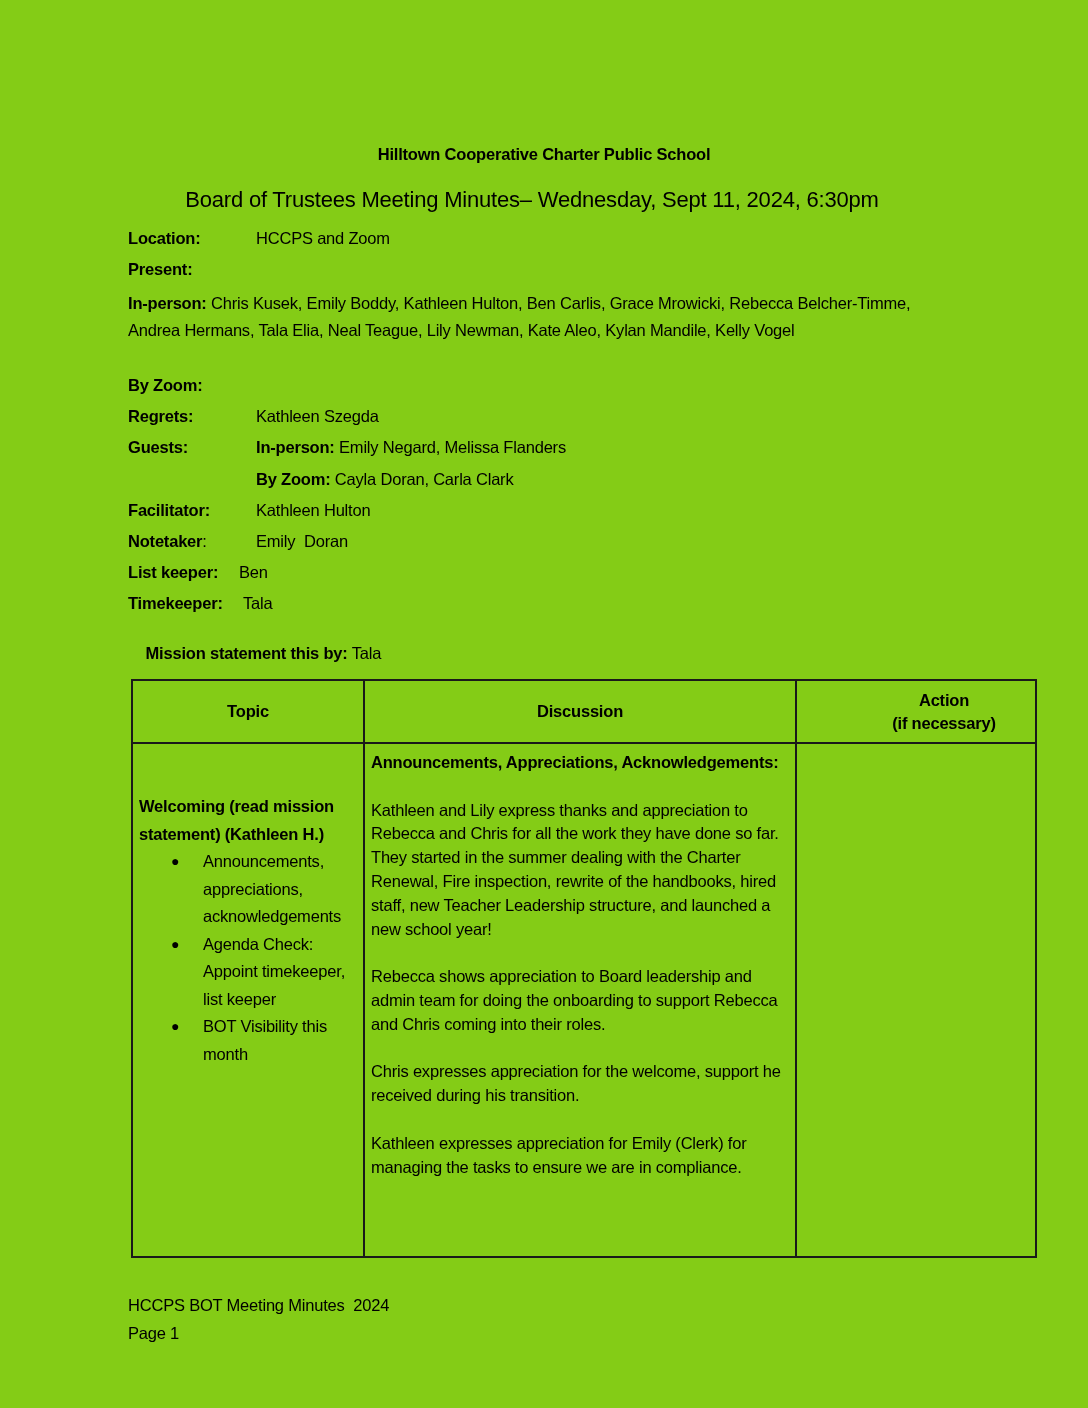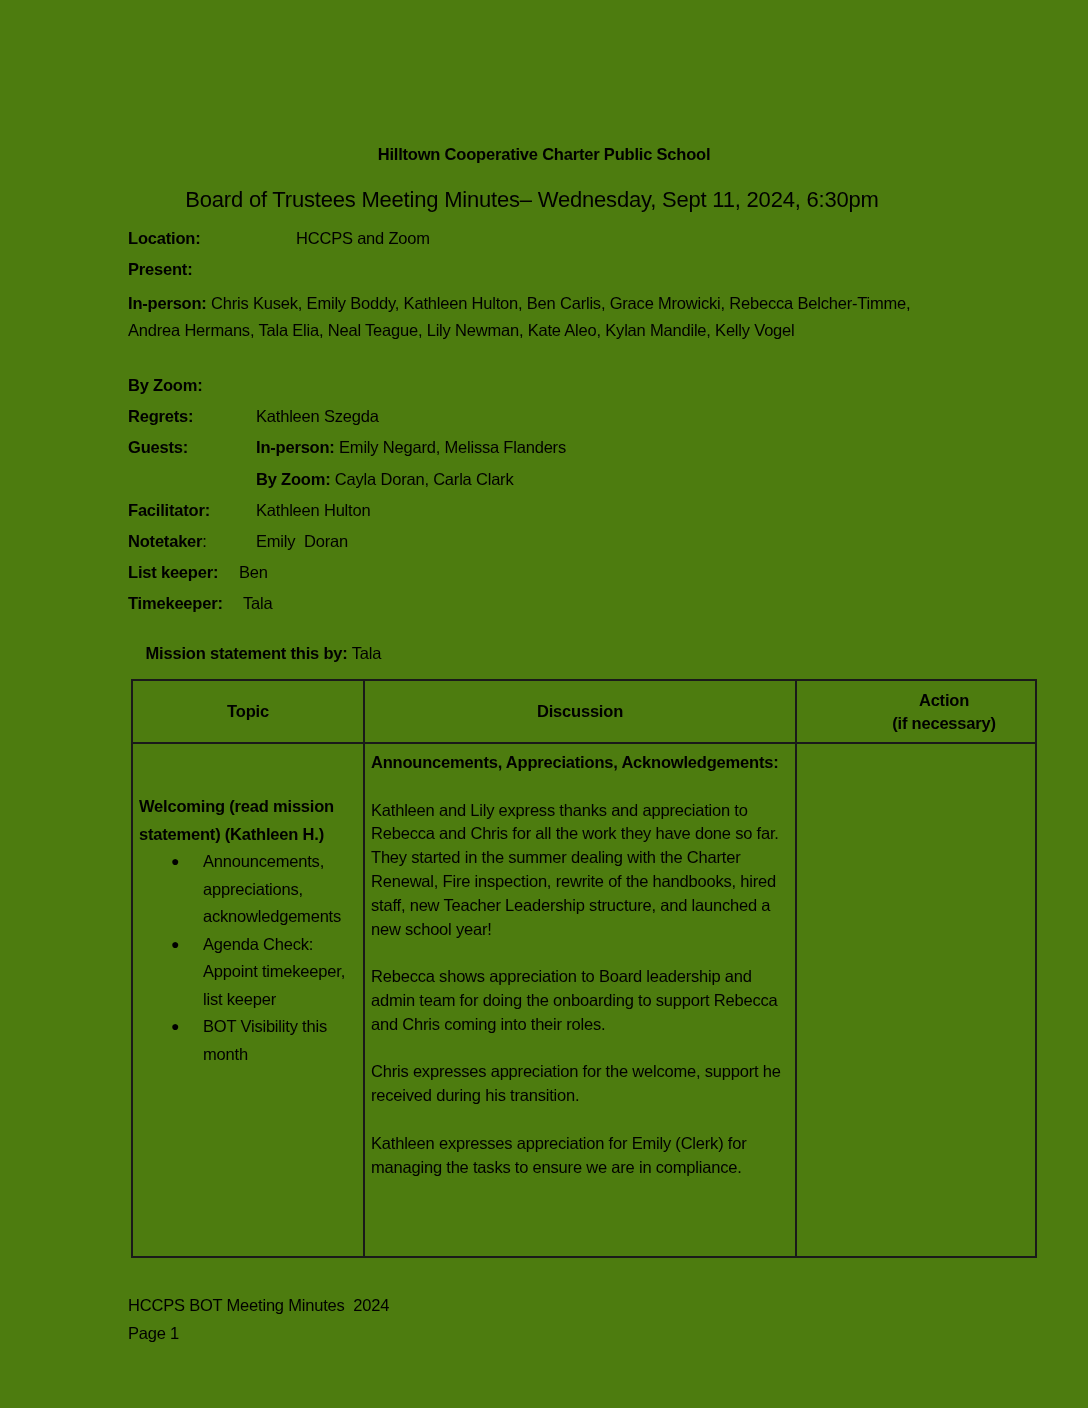--- a/index.html
+++ b/index.html
@@ -12,21 +12,21 @@
       height: 1408px;
       position: relative;
       overflow: hidden;
       font-family: "Liberation Sans", "DejaVu Sans", sans-serif;
       color: #000000;
     }
     .page {
       position: absolute;
       left: 0; top: 0;
       width: 1088px; height: 1408px;
-      background: #4d7c0f;
+      background: #84cc16;
     }
     .txt {
       font-family: "Liberation Sans", "DejaVu Sans", sans-serif;
       font-size: 16.5px;
       letter-spacing: -0.2px;
       color: #000;
       white-space: nowrap;
     }
     .b { font-weight: bold; margin-top: 42px; }
     .title {
@@ -145,21 +145,21 @@
 <body>
 
 <div class="page">
 
   <div class="title txt">Hilltown Cooperative Charter Public School</div>
   <div class="subtitle txt">Board of Trustees Meeting Minutes– Wednesday, Sept 11, 2024, 6:30pm</div>
 
   <div class="row txt" style="top:229px;">
     <span class="label">Location:</span>
   </div>
-  <div class="row txt" style="top:229px; left:256px;margin-left:40px;">HCCPS and Zoom</div>
+  <div class="row txt" style="top:229px; left:256px;">HCCPS and Zoom</div>
 
   <div class="row txt" style="top:260px;">
     <span class="label">Present:</span>
   </div>
 
   <div class="inperson-block txt">
     <span class="b">In-person:</span><span> Chris Kusek, Emily Boddy, Kathleen Hulton, Ben Carlis, Grace Mrowicki,  Rebecca Belcher-Timme, Andrea Hermans, Tala Elia, Neal Teague, Lily Newman, Kate Aleo, Kylan Mandile, Kelly Vogel</span>
   </div>
 
   <div class="row txt" style="top:376px;">

